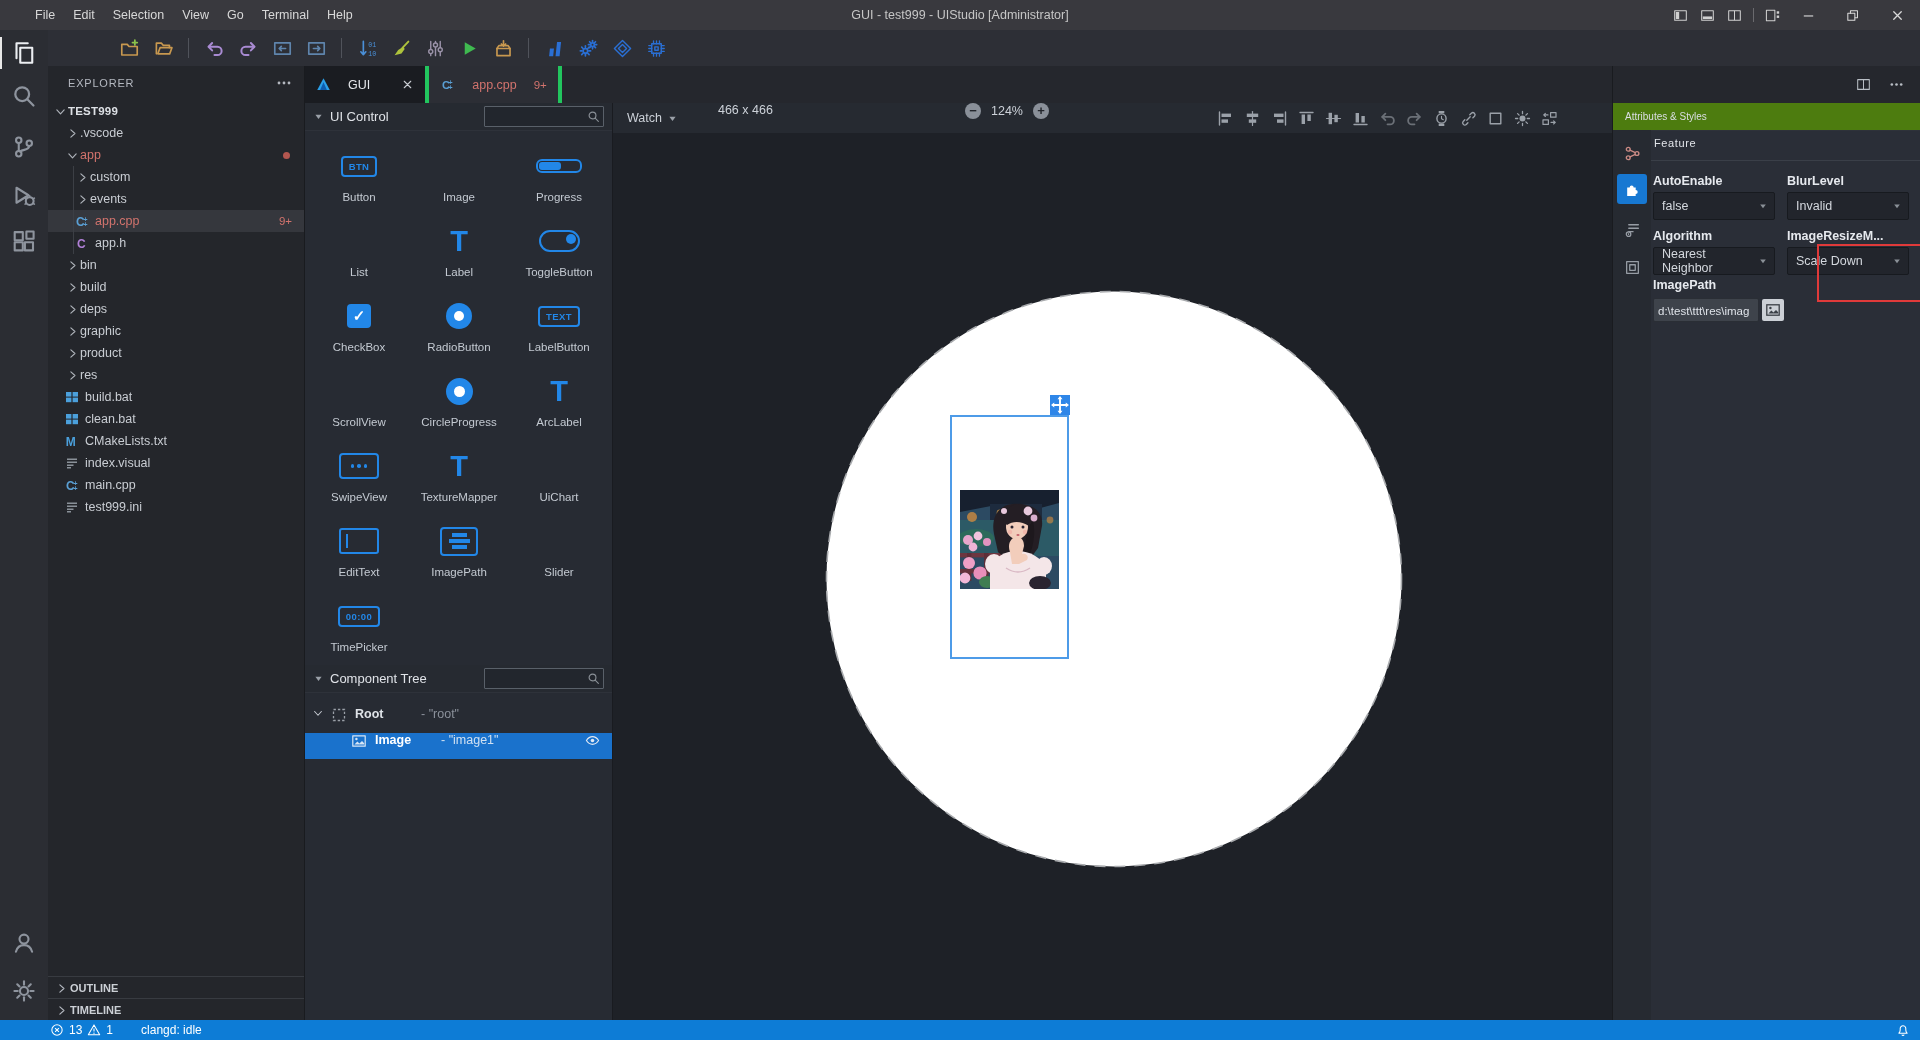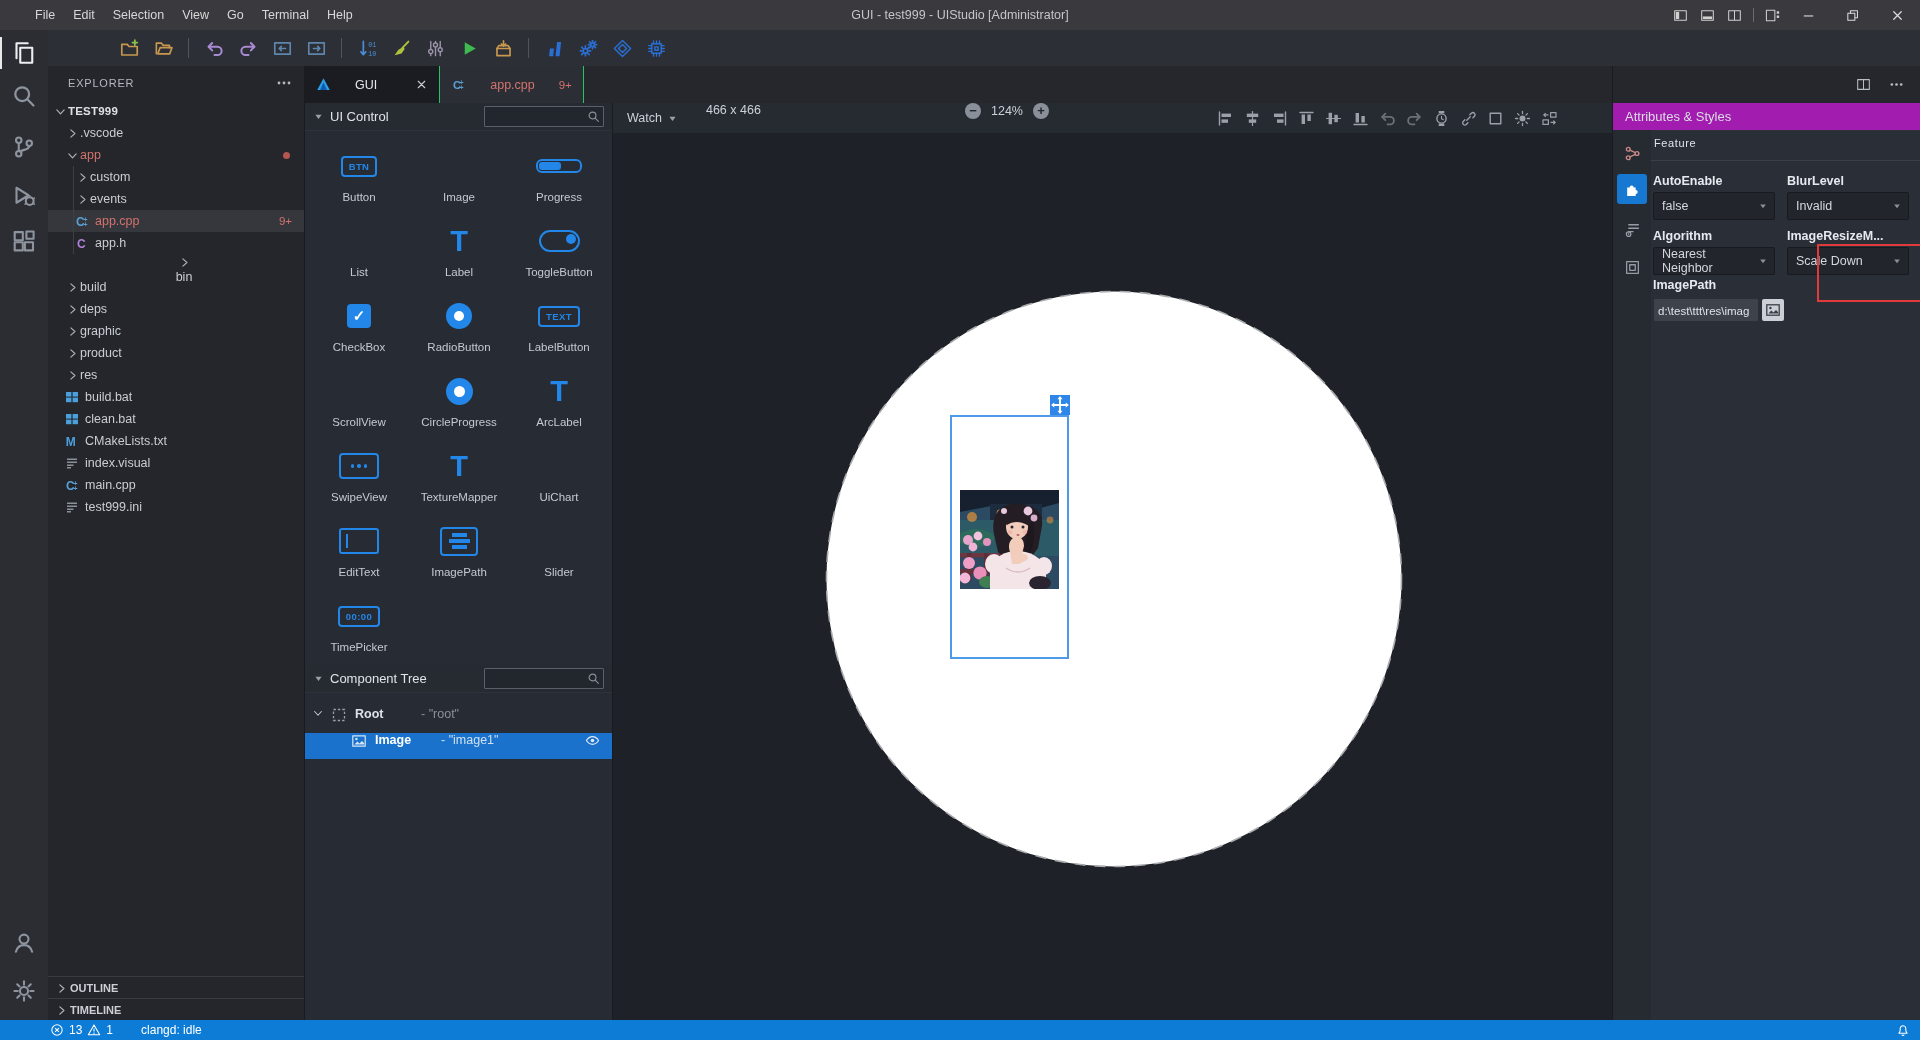--- a/index.html
+++ b/index.html
@@ -55,22 +55,22 @@
   .trow .dot{position:absolute;right:14px;width:7px;height:7px;border-radius:50%;background:#b3564f}
   .trow.rootrow .lbl{font-weight:700;font-size:11.5px;color:#dde0e5;letter-spacing:.2px}
   .iguide{position:absolute;left:25px;top:100px;height:88px;width:1px;background:#3c3f45}
   .bsec{position:absolute;left:0;right:0;height:22px;border-top:1px solid #383b41;display:flex;
         align-items:center;font-weight:700;font-size:11px;color:#ccd0d6;cursor:pointer}
   .bsec .chev{width:18px;padding-left:4px;color:#b4b8c0}
   .bsec .chev svg{width:13px;height:13px}
 
   
   .tabbar{position:absolute;left:305px;top:66px;width:1307px;height:37px;background:#25272d;display:flex}
-  .tab{height:37px;display:flex;align-items:center;padding:0 11px;gap:24px;background:#2c2e35;
-       color:#9aa0a8;border-right:1px solid #22c55e;cursor:pointer;box-sizing:border-box}
+  .tab{height:37px;display:flex;align-items:center;padding:0 11px;gap:17px;background:#2c2e35;
+       color:#9aa0a8;border-right:4px solid #22c55e;cursor:pointer;box-sizing:border-box}
   .tab .tic svg{width:15px;height:15px}
   .tab.active{background:#1a1c21;color:#e6e8ec}
   .tab .cls{margin-left:14px;color:#c9cdd3}
   .tab .cls svg{width:13px;height:13px}
   .tab .tbadge{color:#d2736d;font-size:11.5px}
   .tab.redtab{color:#d2736d}
 
   
   .uipanel{position:absolute;left:305px;top:103px;width:308px;height:917px;background:#272b33;
            border-right:1px solid #191b20;box-sizing:border-box}
@@ -128,21 +128,21 @@
   .ctrow.sel .idl{color:#cfe0f2}
   .ctrow.sel .nic{color:#d7e6f6}
   .ctrow .eye{position:absolute;right:12px;color:#e2eaf4}
   .ctrow .eye svg{width:15px;height:15px}
 
   
   .canvastb{position:absolute;left:613px;top:103px;width:999px;height:30px;background:#262a31;
             display:flex;box-sizing:border-box}
   .devsel{display:flex;align-items:center;gap:5px;margin-left:14px;color:#ccd1d8;cursor:pointer}
   .devsel svg{width:11px;height:11px;color:#9aa0a8}
-  .sizelbl{margin-left:28px;color:#ccd1d8}
+  .sizelbl{margin-left:40px;color:#ccd1d8}
   .zoomctl{position:absolute;left:352px;display:flex;align-items:center;gap:10px}
   .zbtn{width:16px;height:16px;border-radius:50%;background:#8a9099;color:#23262c;font-weight:700;
         font-size:13px;line-height:15px;text-align:center;cursor:pointer}
   .zval{color:#ccd1d8}
   .ctbicons{margin-left:auto;display:flex;align-items:center;gap:9px;padding-right:54px}
   .cicon{width:18px;height:18px;color:#9ba1a9}
   .cicon svg{width:17px;height:17px}
   .cicon.dim{color:#6b7077}
 
   .canvas{position:absolute;left:613px;top:133px;width:999px;height:887px;background:#1e2127;overflow:hidden}
@@ -153,22 +153,22 @@
   .handle{position:absolute;left:437px;top:262px;width:20px;height:20px;background:#2e86e8;cursor:move}
   .handle svg{width:20px;height:20px}
 
   
   .righthdr{position:absolute;left:1612px;top:66px;width:308px;height:37px;background:#25272d;
             display:flex;align-items:center;justify-content:flex-end;gap:18px;padding-right:16px;
             box-sizing:border-box;color:#b9bec5;border-left:1px solid #191b1f}
   .righthdr svg{width:15px;height:15px}
   .rightpanel{position:absolute;left:1612px;top:103px;width:308px;height:917px;background:#2a2e37;
               border-left:1px solid #191b1f;box-sizing:border-box}
-  .attrhead{height:27px;background:#a21caf;display:flex;align-items:center;padding-left:12px;
-            color:#dadee4;font-size:13px;border-bottom:1px solid #2e323a}
+  .attrhead{height:27px;background:#4d7c0f;display:flex;align-items:center;padding-left:12px;
+            color:#dadee4;font-size:10px;border-bottom:1px solid #2e323a}
   .strip{position:absolute;left:0;top:27px;width:38px;bottom:0;background:#262a31}
   .sico{position:absolute;left:0;width:38px;height:30px;color:#979da5}
   .sico svg{width:17px;height:17px}
   .sico.pink{color:#c98a84}
   .sico.active{left:4px;width:30px;background:#1778d2;border-radius:3px;color:#fff}
   .rcontent{position:absolute;left:38px;top:27px;right:0;bottom:0}
   .ftitle{position:absolute;top:7px;left:3px;font-size:11px;color:#e2e5ea;letter-spacing:.6px}
   .fdiv{position:absolute;top:30px;left:0;right:0;height:1px;background:#3a3f48}
   .fgrid{position:absolute;top:41px;left:2px;display:grid;grid-template-columns:122px 122px;column-gap:12px}
   .flabel{height:21px;line-height:21px;font-weight:700;font-size:12.5px;color:#e6e9ee;white-space:nowrap;
@@ -499,21 +499,21 @@
           <span class="badge">9+</span>
         </div>
         <div class="trow" style="padding-left: 26px;">
           <span class="fic ic">
             <svg viewBox="0 0 16 16" xmlns="http://www.w3.org/2000/svg">
               <text x="3" y="12.5" font-size="12" font-weight="bold" fill="#b180d7" font-family="Liberation Sans,sans-serif">C</text>
             </svg>
           </span>
           <span class="lbl">app.h</span>
         </div>
-        <div class="trow" style="padding-left: 16px; flex-direction: column;">
+        <div class="trow" style="padding-left: 16px;">
           <span class="chev ic">
             <svg viewBox="0 0 16 16" xmlns="http://www.w3.org/2000/svg">
               <path d="M6 3.5l5 4.5-5 4.5" fill="none" stroke="currentColor" stroke-width="1.4" stroke-linecap="round" stroke-linejoin="round"></path>
             </svg>
           </span>
           <span class="lbl">bin</span>
         </div>
         <div class="trow" style="padding-left: 16px;">
           <span class="chev ic">
             <svg viewBox="0 0 16 16" xmlns="http://www.w3.org/2000/svg">

